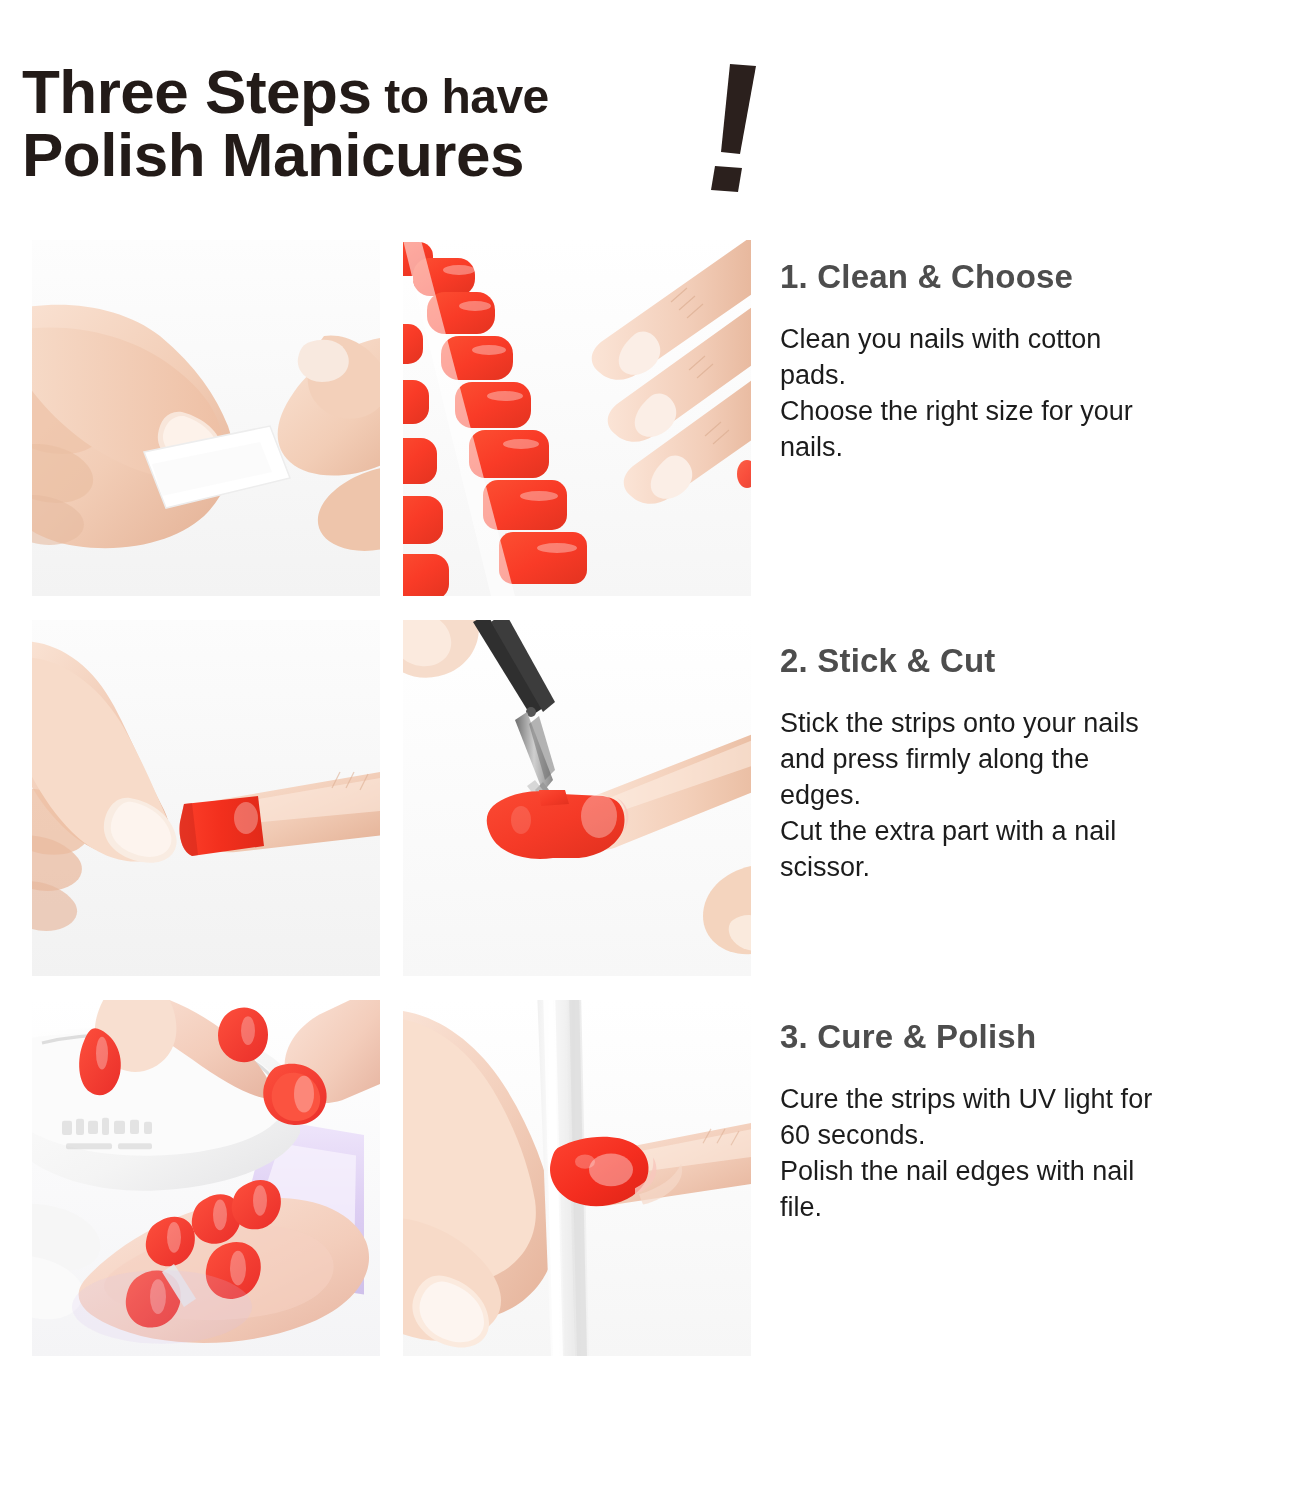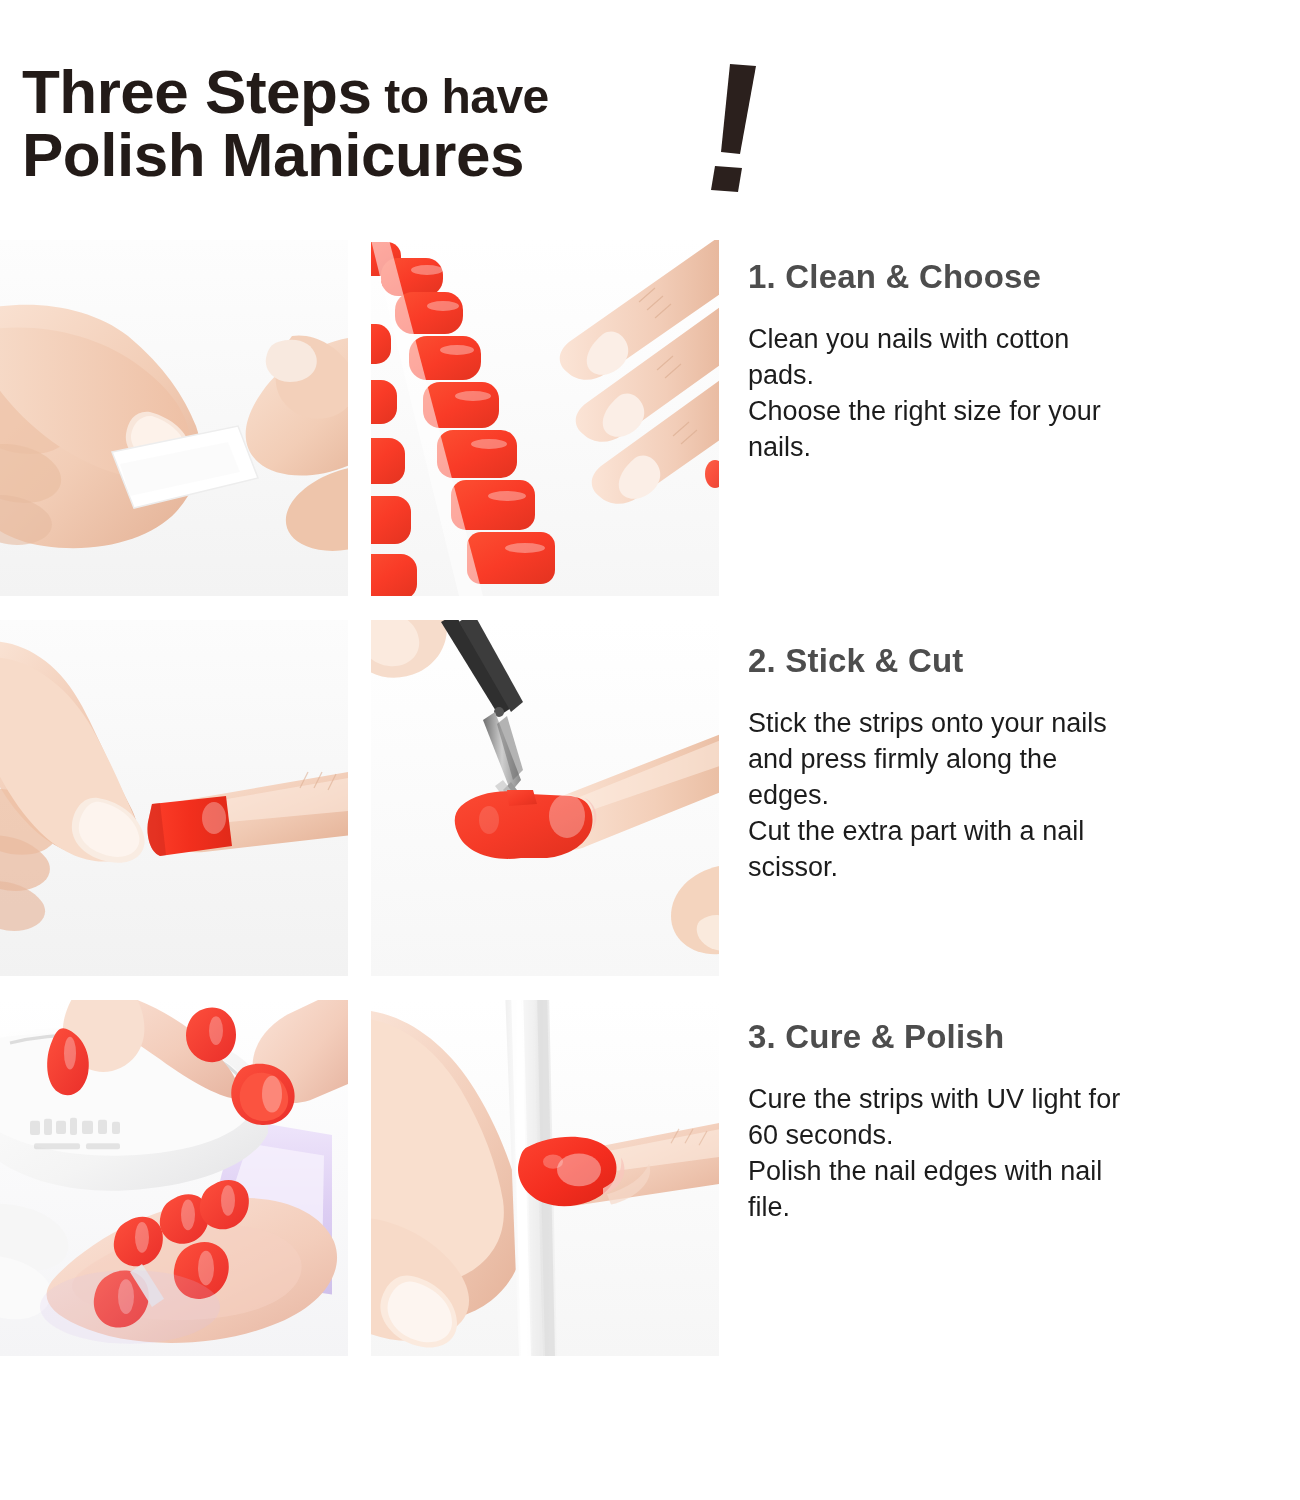--- a/index.html
+++ b/index.html
@@ -23,21 +23,21 @@
   }
   .title-line { white-space:nowrap; }
   .t-strong { font-size:62px; font-weight:bold; }
   .t-light  { font-size:48px; font-weight:bold; }
   .bang {
     position:absolute; left:700px; top:62px;
     width:70px; height:130px;
   }
 
   
-  .grid { position:absolute; left:0; top:240px; width:1084px; }
+  .grid { position:absolute; left:0; top:240px; width:1084px;padding-left:32px; }
   .row { position:relative; height:380px; }
   .photo {
     position:absolute; top:0; width:348px; height:356px;
     background:#fdfdfd; overflow:hidden;
   }
   .photo.left  { left:0px; }
   .photo.right { left:371px; }
 
   .textcol { position:absolute; left:748px; width:560px; top:0; }
   .step-head {

